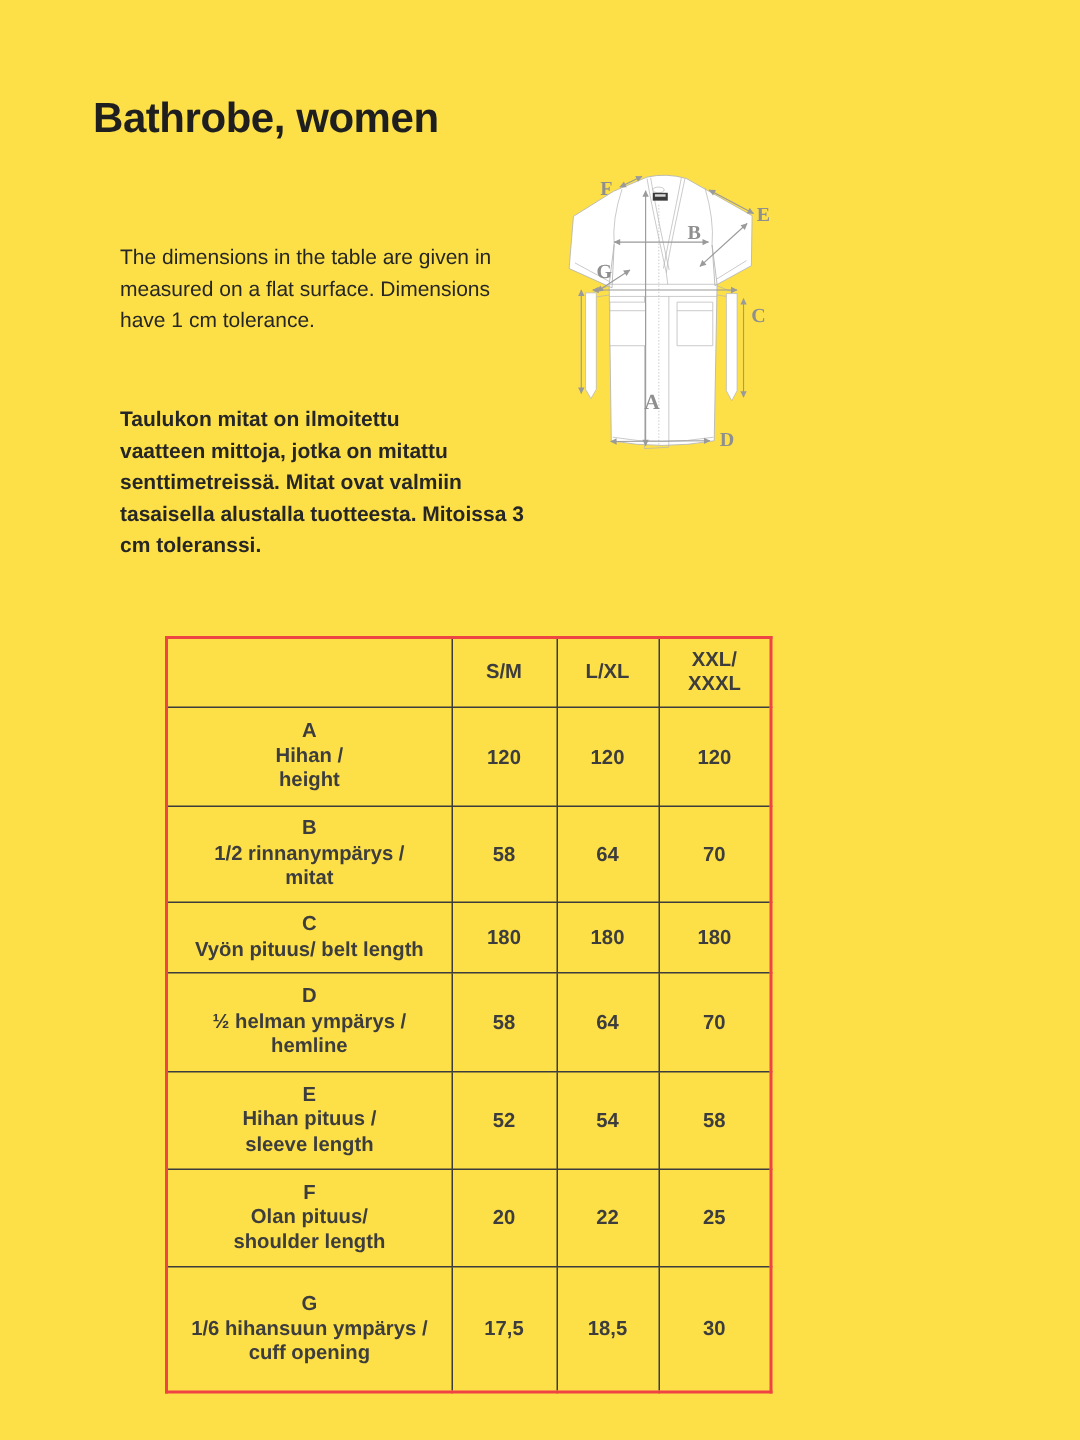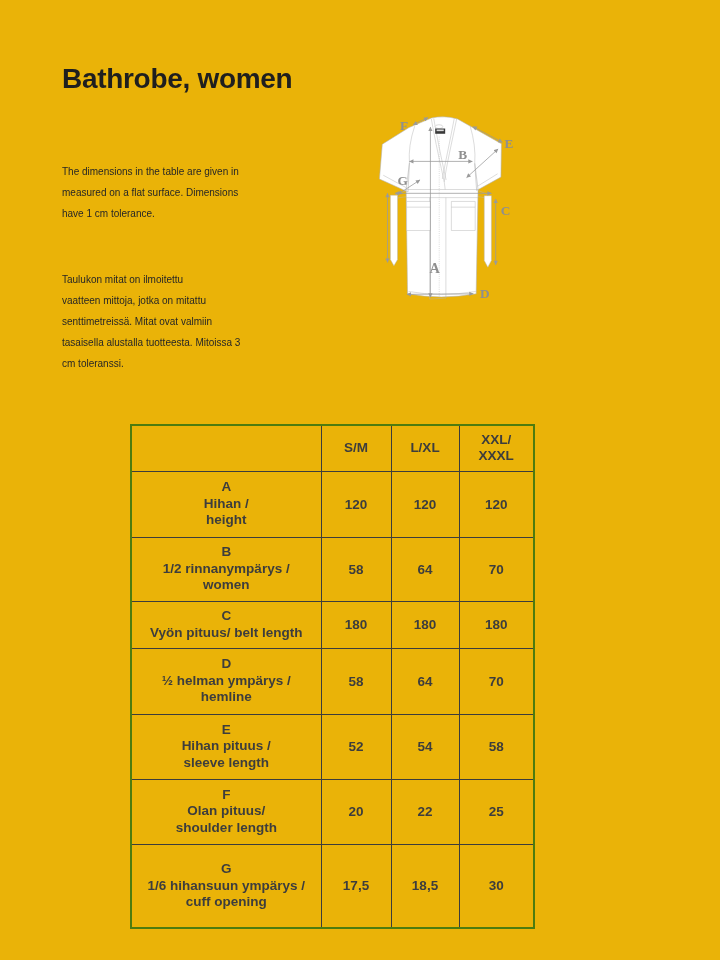--- a/index.html
+++ b/index.html
@@ -1,26 +1,26 @@
 <!DOCTYPE html>
 <html><head>
 <meta charset="utf-8">
 <style>
   html,body{margin:0;padding:0;background:#ffffff;}
-  .page{position:relative;width:720px;height:960px;background:#eab308;overflow:hidden;
+  .page{position:relative;width:720px;height:960px;background:#fde047;overflow:hidden;
         font-family:"Liberation Sans","DejaVu Sans",sans-serif;color:#262626;}
   .page-title{position:absolute;left:62px;top:62px;margin:0;font-size:28px;line-height:34px;
         font-weight:bold;color:#1f1f1f;letter-spacing:-0.3px;}
-  .para{position:absolute;left:62px;font-size:10px;line-height:21px;color:#262626;}
+  .para{position:absolute;left:80px;font-size:14px;line-height:21px;color:#262626;}
   .para div{white-space:nowrap;}
   .para-en{top:161px;}
-  .para-fi{top:269px;}
+  .para-fi{top:269px;font-weight:bold;}
   .diagram{position:absolute;left:378px;top:8px;}
-  .size-table{position:absolute;left:130px;top:424px;border-collapse:collapse;table-layout:fixed;
-        border:2px solid #4d7c0f;}
+  .size-table{position:absolute;left:110px;top:424px;border-collapse:collapse;table-layout:fixed;
+        border:2px solid #ef4444;}
   .size-table th,.size-table td{border:1.5px solid #3c3c3c;padding:0;vertical-align:middle;
         text-align:center;font-weight:bold;font-size:13.5px;color:#3d3d3d;
         font-family:"Liberation Sans","DejaVu Sans",sans-serif;}
   .size-table .lbl div{line-height:16.5px;}
   .col-head{white-space:pre-line;line-height:16.5px;}
 </style>
 </head>
 <body>
 
 <div class="page">
@@ -136,21 +136,21 @@
             <div>height</div>
       </td>
       <td>120</td>
       <td>120</td>
       <td>120</td>
     </tr>
     <tr style="height:64px">
       <td class="lbl">
         <div>B</div>
             <div>1/2 rinnanympärys /</div>
-            <div>women</div>
+            <div>mitat</div>
       </td>
       <td>58</td>
       <td>64</td>
       <td>70</td>
     </tr>
     <tr style="height:47px">
       <td class="lbl">
         <div>C</div>
             <div>Vyön pituus/ belt length</div>
             <div></div>

